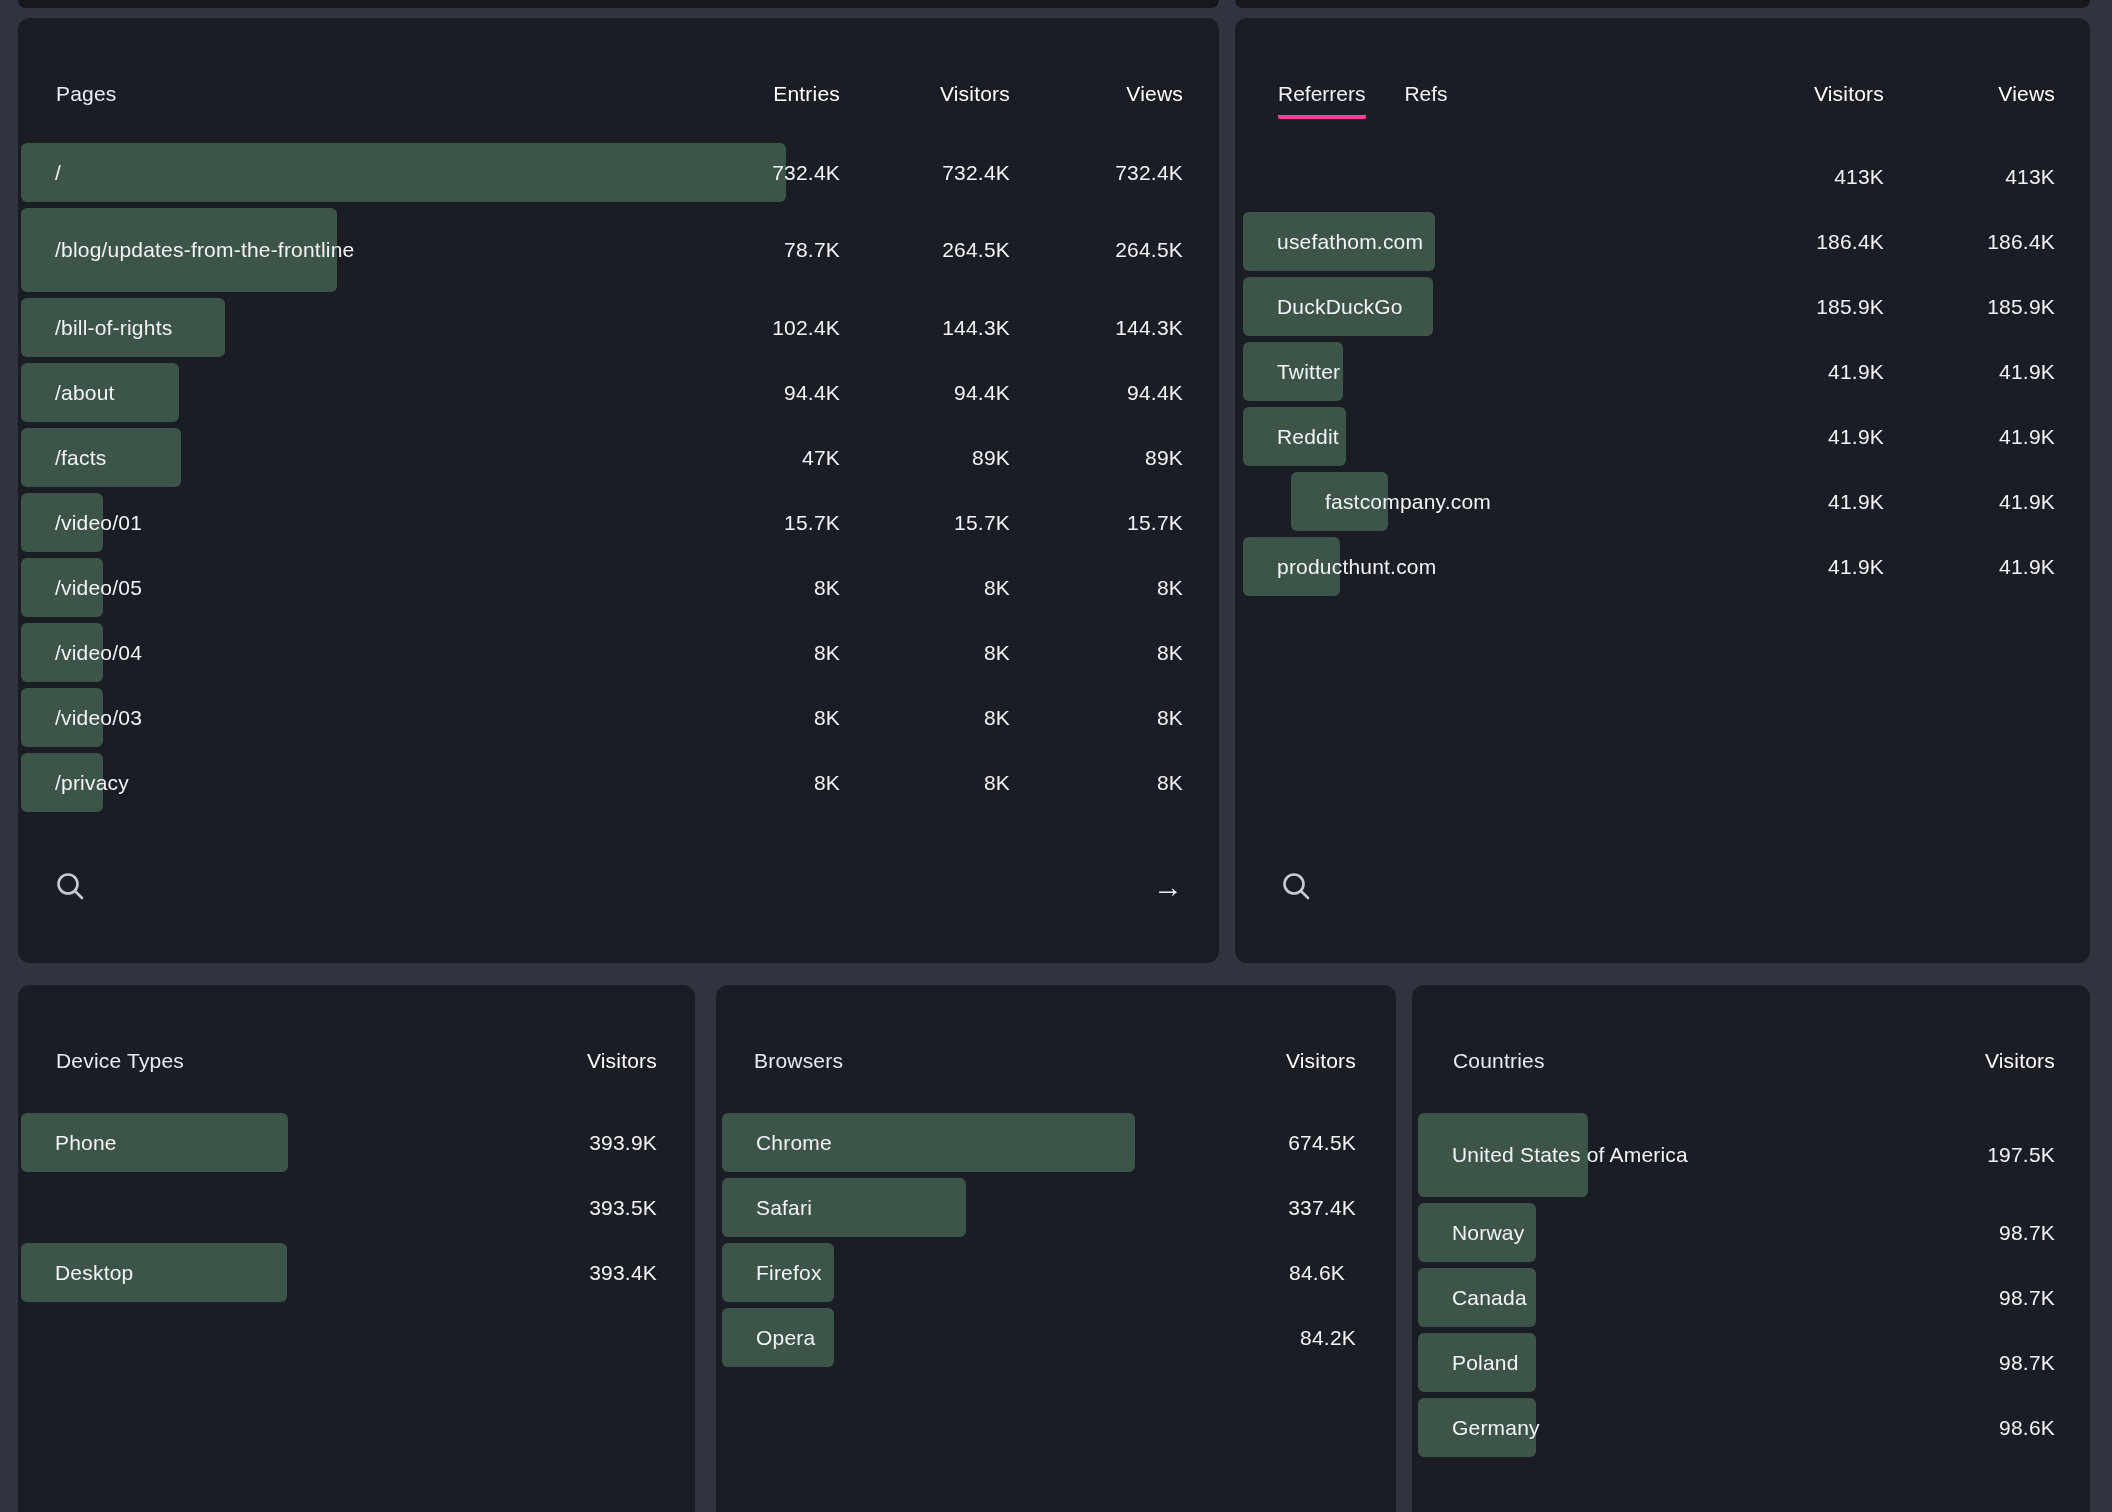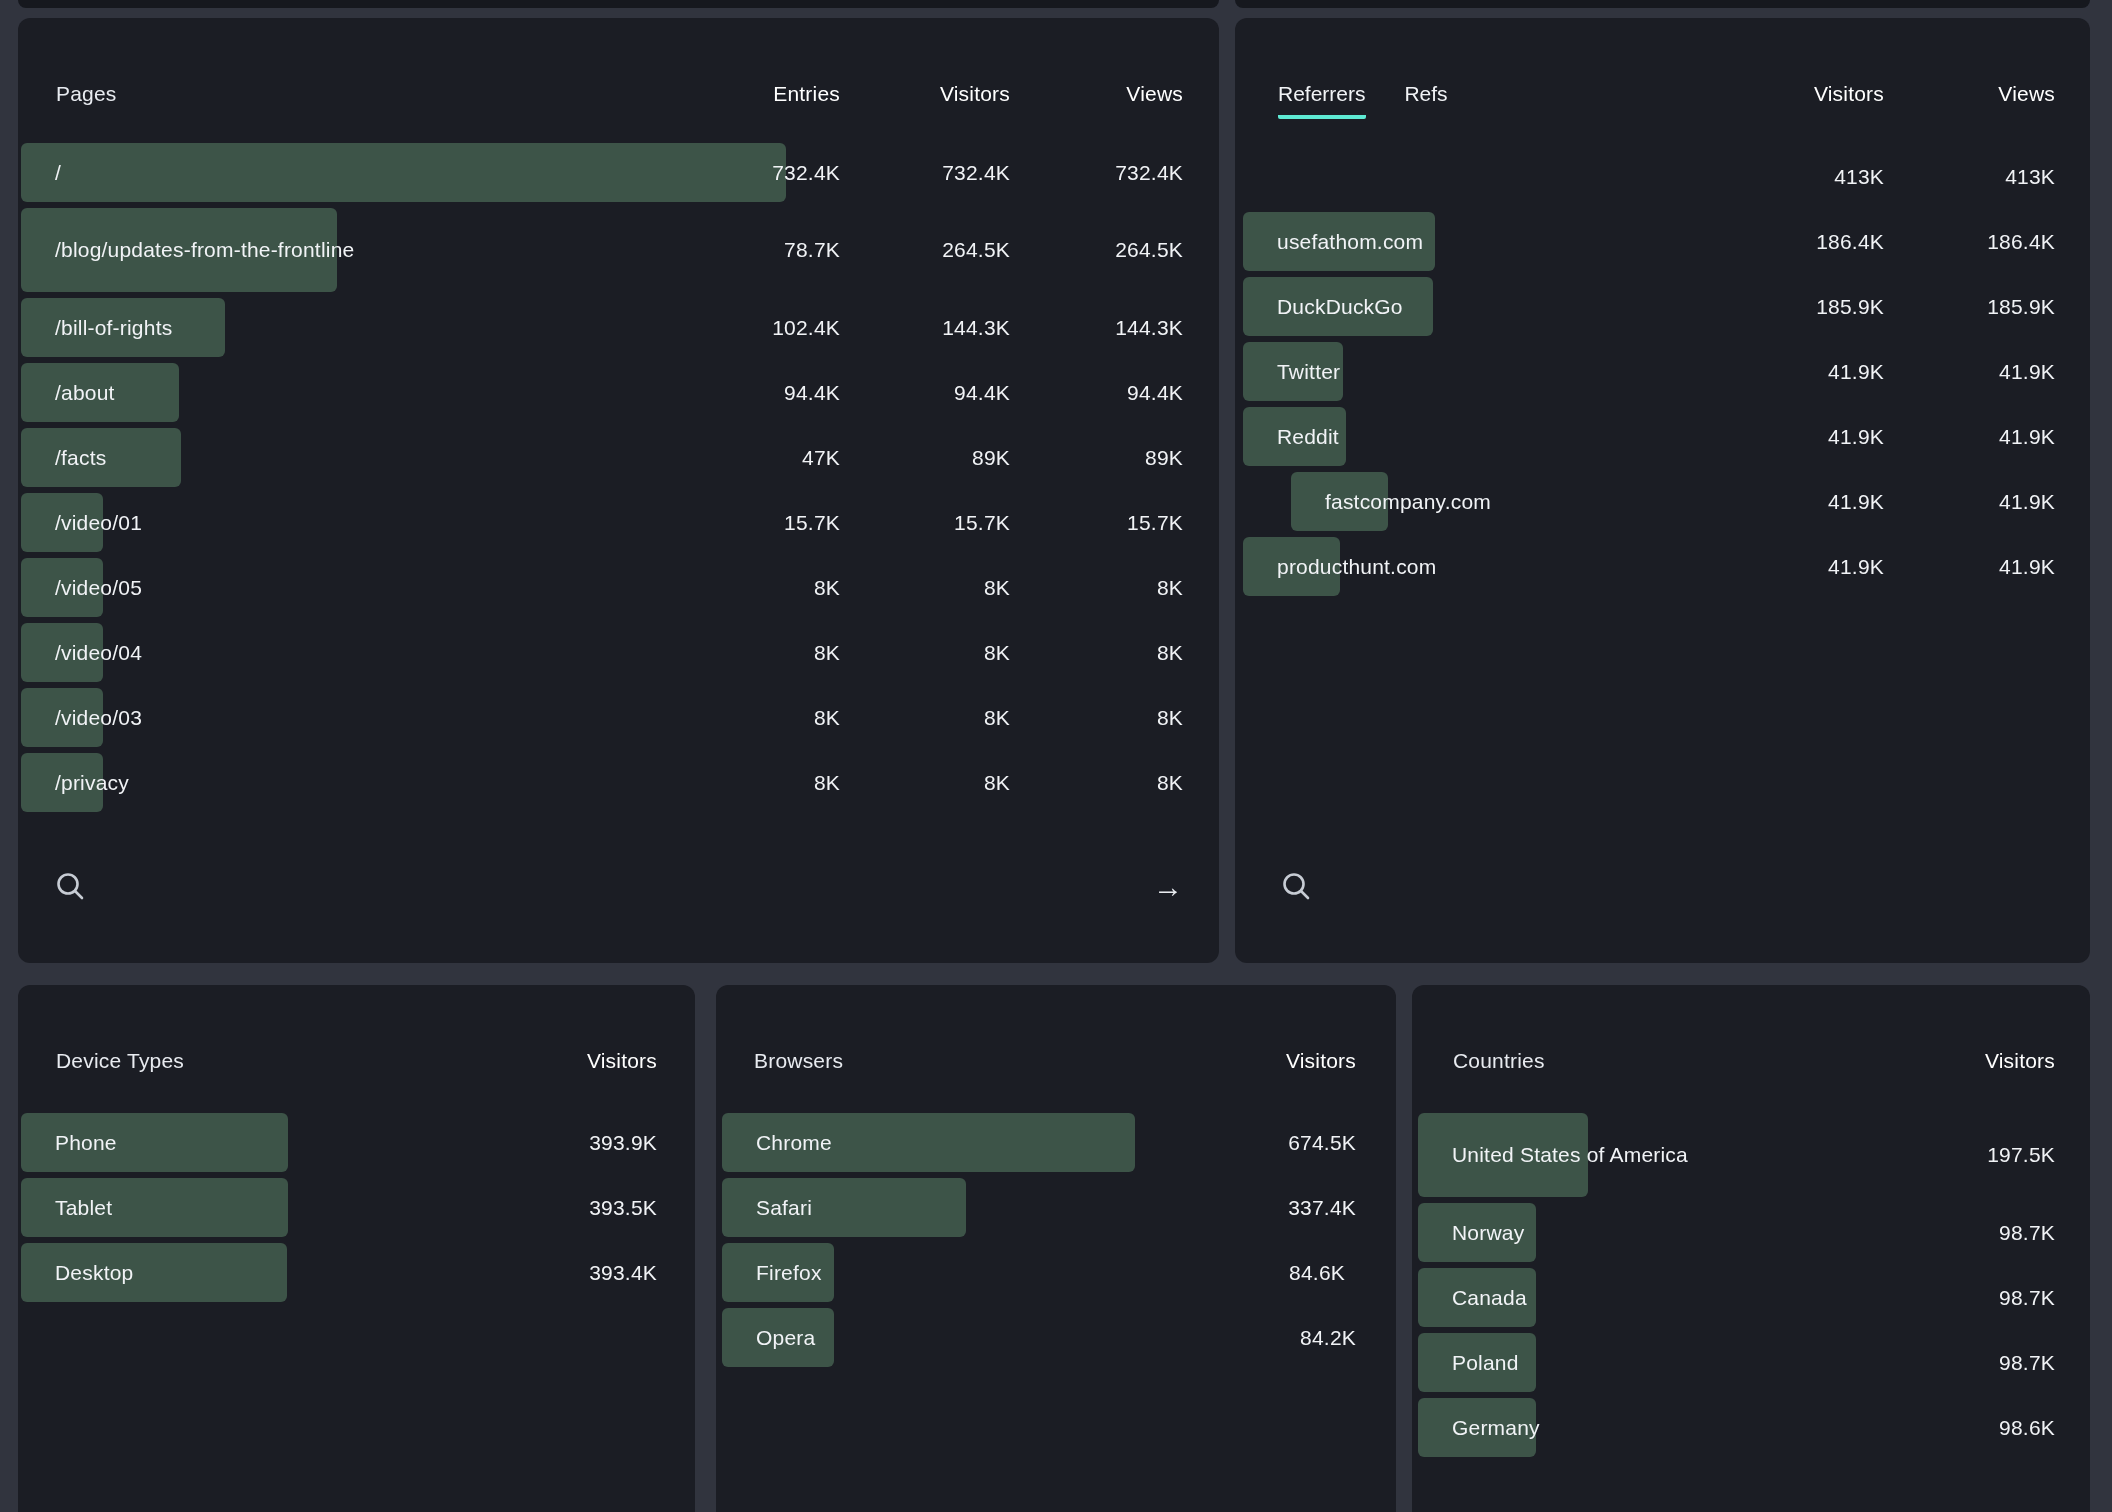--- a/index.html
+++ b/index.html
@@ -8,21 +8,21 @@
     background:#31343e;
     font-family:"Liberation Sans", sans-serif;
     -webkit-font-smoothing:antialiased;
   }
   .top-strip{position:absolute;top:0;height:8px;background:#16181e;border-radius:0 0 8px 8px;}
   .panel{position:absolute;background:#1b1d24;border-radius:12px;}
   .panel-title{position:absolute;top:64px;font-size:21px;color:#e8ebf0;letter-spacing:.2px;}
   .col-hdr{position:absolute;top:64px;font-size:21px;color:#ffffff;text-align:right;letter-spacing:.2px;}
   .tabs{position:absolute;top:64px;left:43px;font-size:21px;color:#f1f3f6;}
   .tab{display:inline-block;cursor:pointer;}
-  .tab.active{border-bottom:4px solid #5eead4;padding-bottom:9px;border-radius:2px;}
+  .tab.active{border-bottom:4px solid #ec4899;padding-bottom:9px;border-radius:2px;}
   .tab + .tab{margin-left:33px;}
   .rows{position:absolute;right:0;}
   .row{position:relative;height:59px;margin-bottom:6px;}
   .row.tall{height:84px;}
   .bar{
     position:absolute;left:0;top:0;height:100%;
     background:#3d5448;border-radius:6px;
     display:flex;align-items:center;overflow:visible;
   }
   .row-label{padding-left:34px;white-space:nowrap;font-size:21px;color:#f1f3f6;letter-spacing:.2px;}
@@ -199,23 +199,20 @@
   <h2 class="panel-title" style="left:38px;margin:0;font-weight:normal;">Device Types</h2>
   <span class="col-hdr" style="right:38px;">Visitors</span>
   <div class="rows" style="left:3px;top:128px;">
       <div class="row">
         <div class="bar" style="width: 267px;">
           <span class="row-label">Phone</span>
         </div>
         <span class="val" style="right: 38px;">393.9K</span>
       </div>
       <div class="row">
-        <div class="bar" style="width: 266.733px;">
-          <span class="row-label">Tablet</span>
-        </div>
         <span class="val" style="right: 38px;">393.5K</span>
       </div>
       <div class="row">
         <div class="bar" style="width: 266.466px;">
           <span class="row-label">Desktop</span>
         </div>
         <span class="val" style="right: 38px;">393.4K</span>
       </div>
     </div>
 </section>

